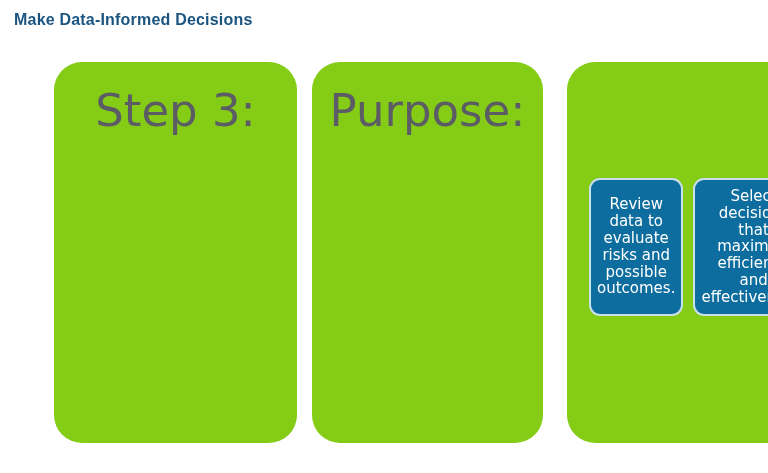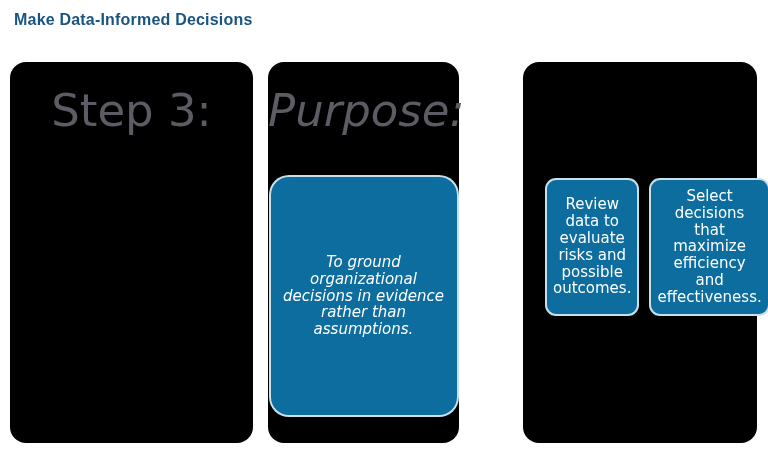--- a/index.html
+++ b/index.html
@@ -25,26 +25,27 @@
     font-size: 16px;
     font-weight: 700;
     color: #1a5480;
     letter-spacing: 0.2px;
     white-space: nowrap;
   }
   .card {
     position: absolute;
     top: 62px;
     height: 381px;
-    background: #000000;
-    border-radius: 16px;
+    background: #84cc16;
+    border-radius: 28px;
     box-sizing: border-box;
+    margin-left: 44px;
   }
   .card-step    { left: 10px;  width: 243px; }
-  .card-purpose { left: 268px; width: 191px; font-style: italic; }
+  .card-purpose { left: 268px; width: 231px; }
   .card-actions { left: 523px; width: 234px; }
   .card-heading {
     margin: 0;
     padding-top: 22px;
     text-align: center;
     font-size: 45px;
     font-weight: 400;
     color: #5b5c64;
     font-family: "DejaVu Sans", sans-serif;
     white-space: nowrap;
@@ -96,23 +97,20 @@
 <div class="stage">
 
   <div class="diagram-title">Make Data-Informed Decisions</div>
 
   <div class="card card-step">
     <h2 class="card-heading">Step 3:</h2>
   </div>
 
   <div class="card card-purpose">
     <h2 class="card-heading">Purpose:</h2>
-    <div class="blue-box purpose-box">
-      <span>To ground organizational decisions in evidence rather than assumptions.</span>
-    </div>
   </div>
 
   <div class="card card-actions">
     <div class="actions-stack">
       <div class="blue-box action-box">
         <span>Review data to evaluate risks and possible outcomes.</span>
       </div>
       <div class="blue-box action-box">
         <span>Select decisions that maximize efficiency and effectiveness.</span>
       </div>

